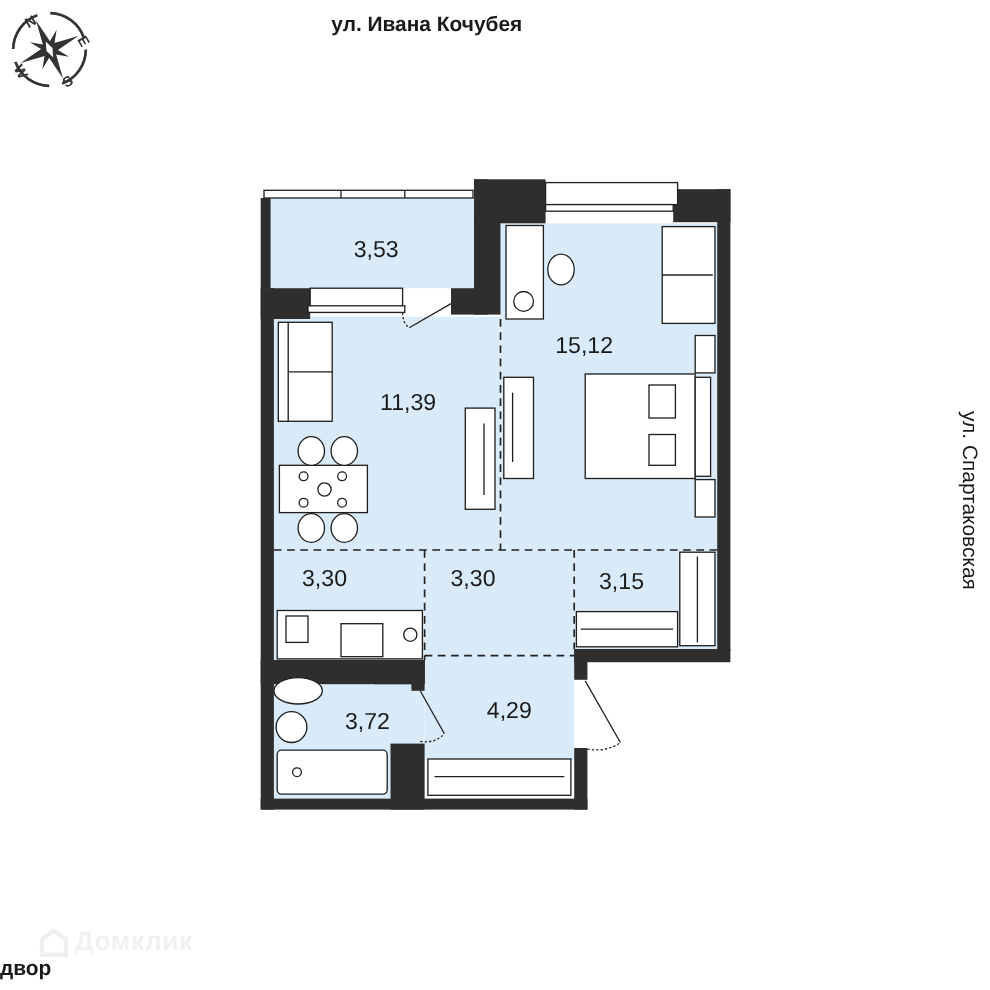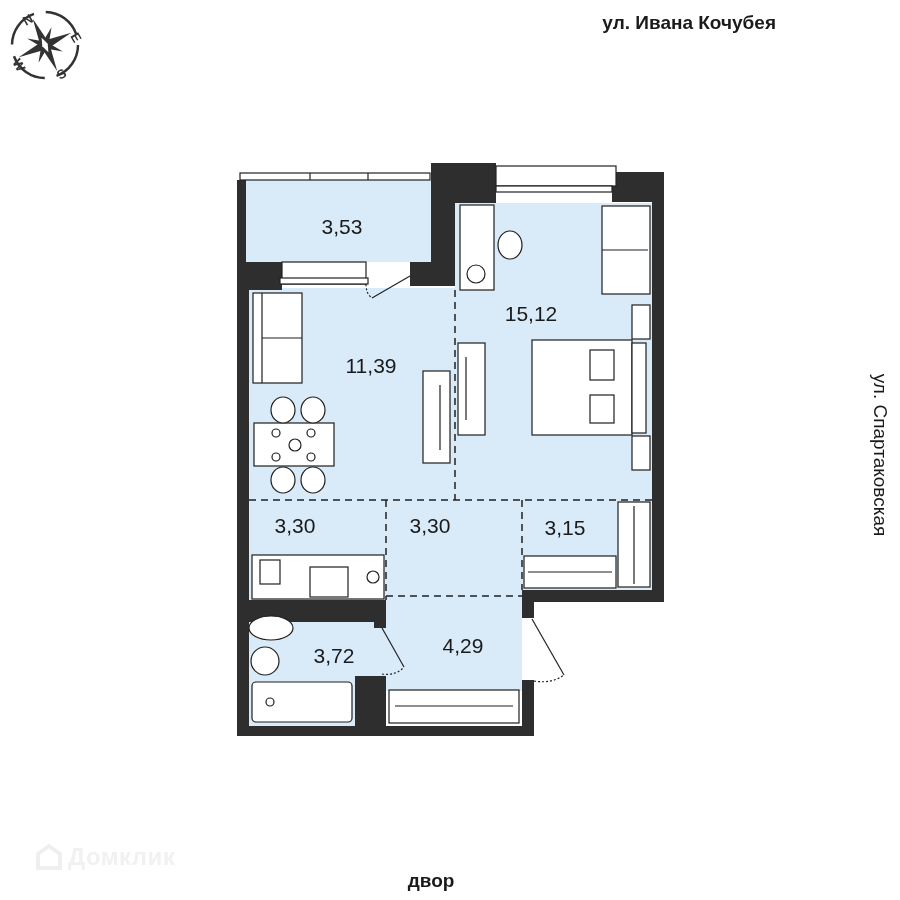--- a/index.html
+++ b/index.html
@@ -1,23 +1,23 @@
 <!DOCTYPE html>
 <html><head>
 <meta charset="utf-8">
 <style>
   html, body { margin: 0; padding: 0; }
   body { width: 900px; height: 900px; background: #ffffff; position: relative; overflow: hidden;
          font-family: "Liberation Sans", "DejaVu Sans", sans-serif; }
-  .street-top { position: absolute; left: 0; width: 776px; top: 12px; text-align: right;
+  .street-top { position: absolute; left: 0; width: 776px; top: 12px; text-align: center;
                 font-size: 19px; font-weight: bold; color: #1a1a1a; }
   .street-right { position: absolute; left: 880px; top: 455px; transform: translate(-50%,-50%) rotate(90deg);
                   white-space: nowrap; font-size: 19px; color: #1a1a1a; }
-  .street-bottom { position: absolute; left: 0; width: 796px; top: 870px; text-align: center;
-                   font-size: 19px; font-weight: bold; color: #1a1a1a; padding-left: 33px; }
+  .street-bottom { position: absolute; left: 0; width: 796px; top: 870px; 
+                   font-size: 19px; font-weight: bold; color: #1a1a1a; }
   .watermark { position: absolute; left: 36px; top: 843px; font-size: 24px; font-weight: bold;
                color: #f1f1f1; letter-spacing: 0.5px; display: flex; align-items: center; gap: 6px; }
   .compass { position: absolute; left: 4px; top: 4px; }
   .plan { position: absolute; left: 0; top: 0; }
   .area { font-family: "Liberation Sans", sans-serif; font-size: 21px; fill: #1a1a1a; }
 </style>
 </head>
 <body>
 
 <div class="street-top">ул. Ивана Кочубея</div>

